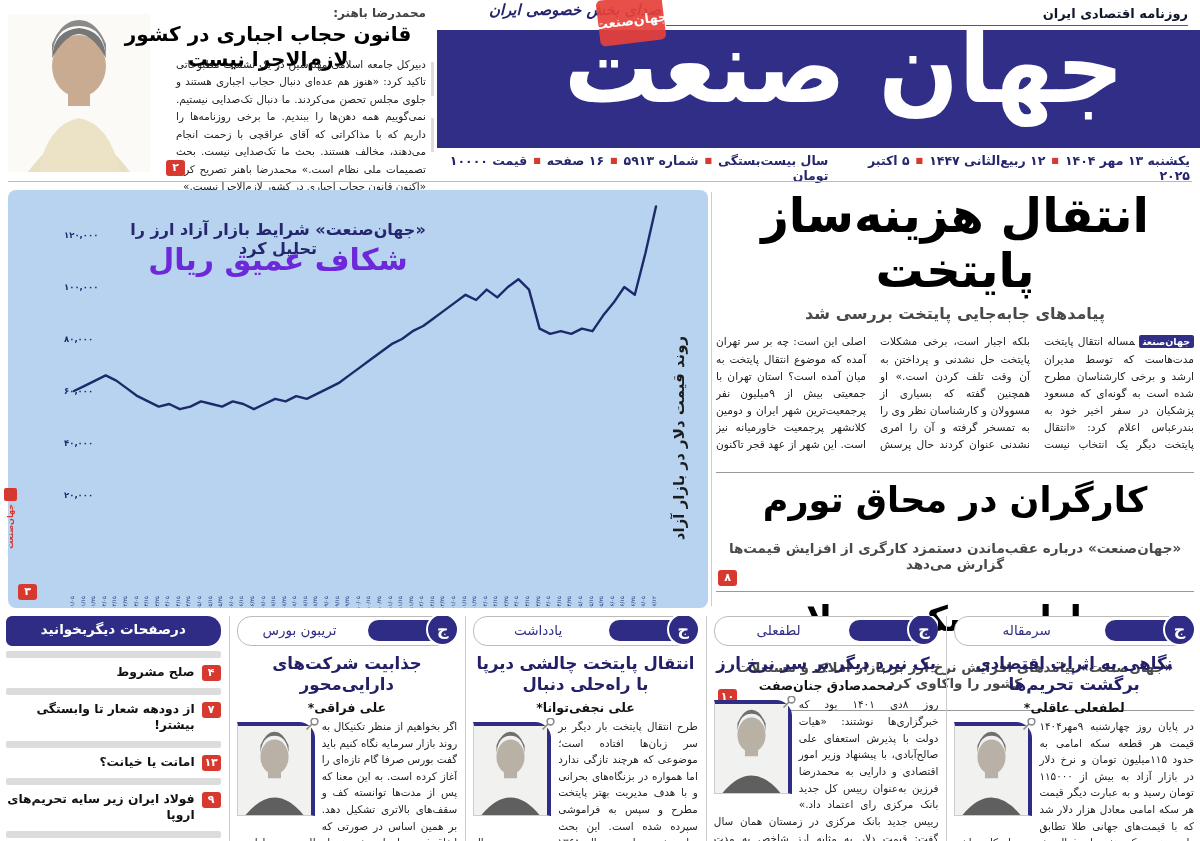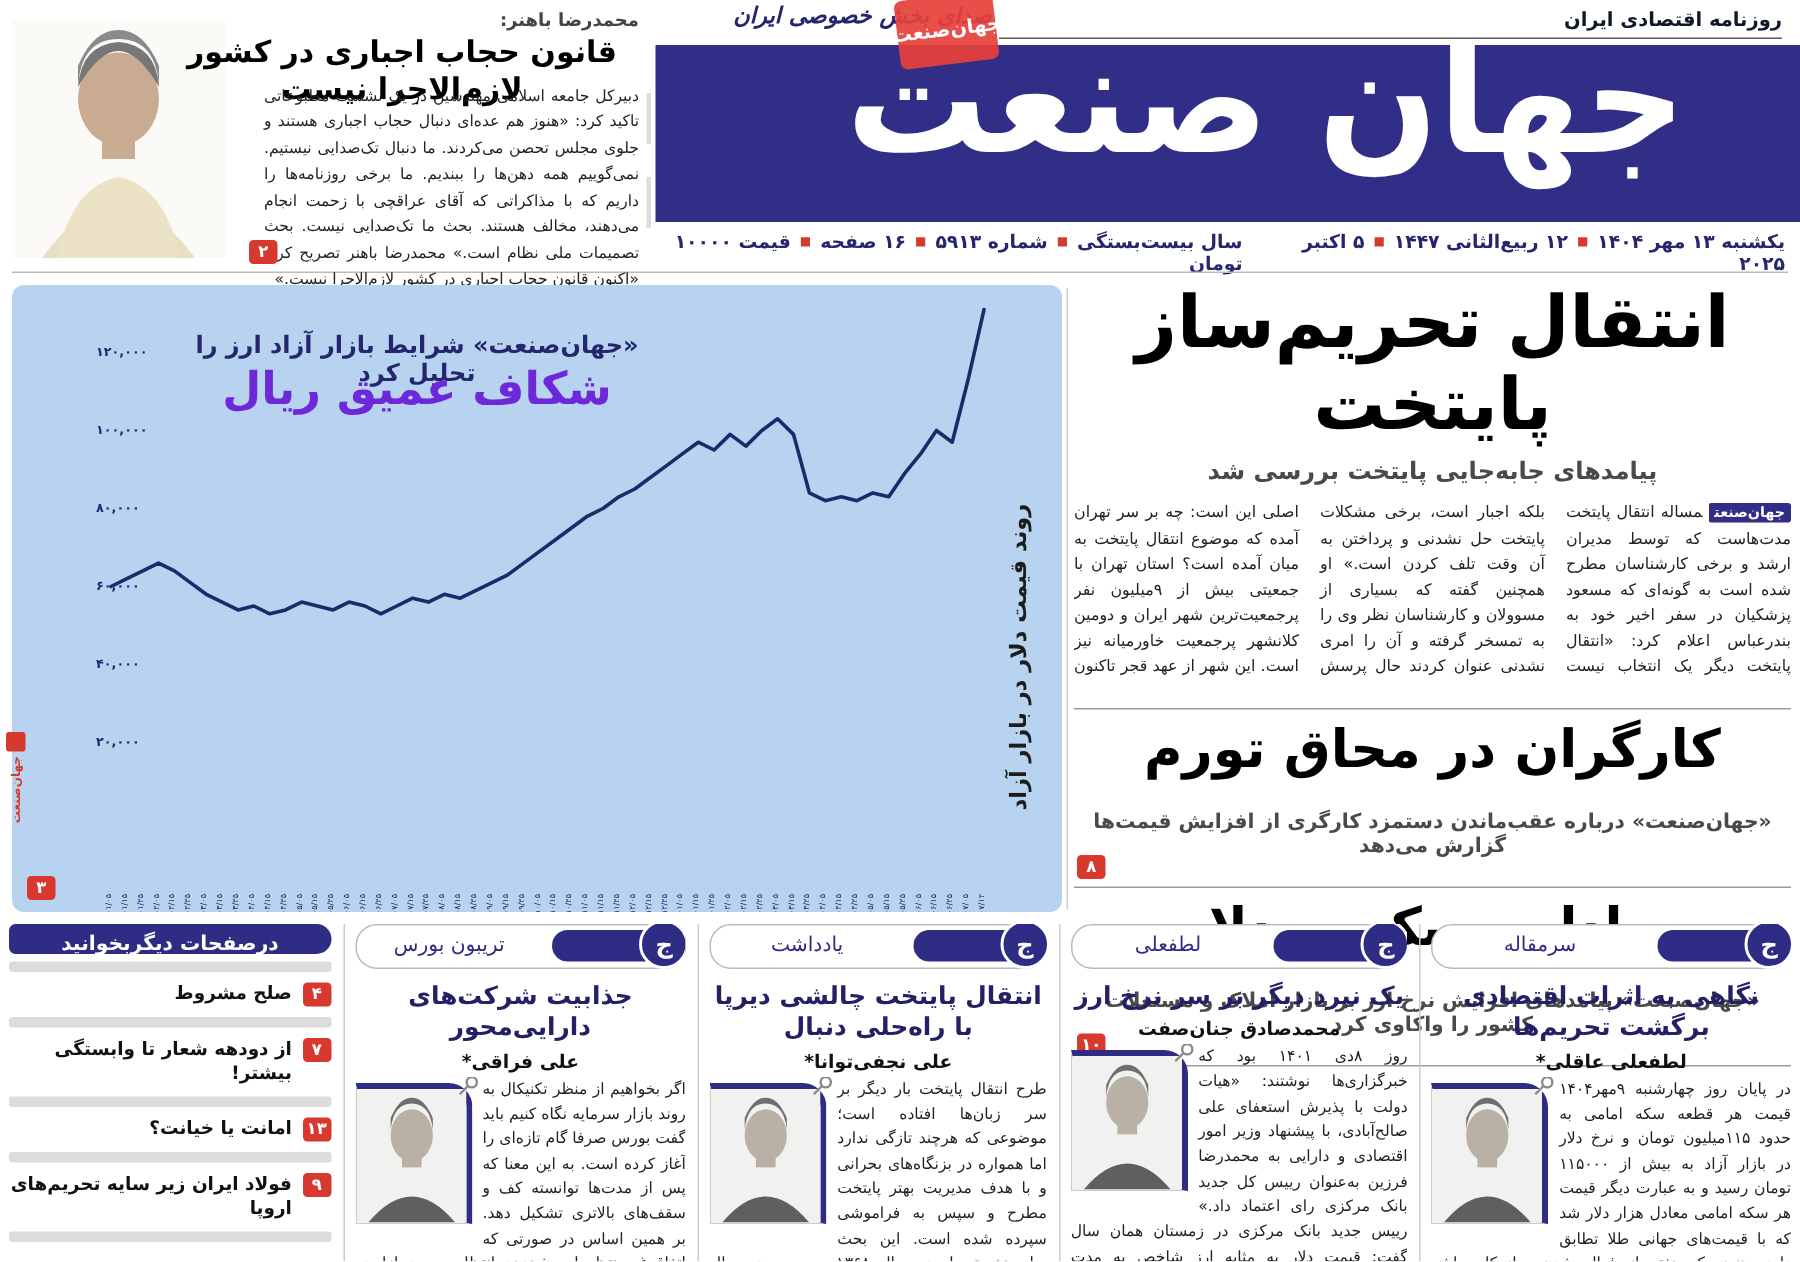--- a/index.html
+++ b/index.html
@@ -65,21 +65,21 @@
   .pill-title{position:absolute;left:0;right:95px;top:5px;text-align:center;font-size:13.5px;font-weight:normal;color:#2e2c85;}
   .col-head{margin:4px 2px;font-size:16.5px;font-weight:bold;color:#232066;text-align:center;line-height:1.3;}
   .col-author{font-size:12.5px;font-weight:bold;color:#111;text-align:center;margin-bottom:3px;}
   .col-body{font-size:10.4px;line-height:1.6;text-align:justify;color:#222;overflow:hidden;max-height:152px;}
   .photo-frame{float:left;width:78px;height:94px;margin:4px 7px 2px 0;position:relative;border:1px solid #ccc;border-right:4px solid #2e2c85;border-top:4px solid #2e2c85;border-radius:0 16px 0 0;background:#fff;box-sizing:border-box;}
   .photo-frame svg{width:100%;height:100%;display:block;}
   .pin{position:absolute;top:-10px;right:-9px;}
 
   
   .read-box{width:215px;}
-  .read-title{height:20px;background:#2e2c85;border-radius:6px 14px 14px 6px;color:#fff;font-size:13.5px;font-weight:bold;text-align:center;line-height:27px;margin-bottom:5px;}
+  .read-title{height:30px;background:#2e2c85;border-radius:6px 14px 14px 6px;color:#fff;font-size:13.5px;font-weight:bold;text-align:center;line-height:27px;margin-bottom:5px;}
   .sep{height:7px;background:#dcdcdc;border-radius:2px;margin:3px 0;}
   .read-item{position:relative;padding:4px 26px 4px 0;font-size:12.3px;font-weight:bold;color:#111;text-align:right;line-height:1.3;}
   .read-item .badge{position:absolute;right:0;top:4px;}
 </style>
 </head>
 <body>
 
 <div class="page">
 
   <div class="tagline-top">روزنامه اقتصادی ایران</div>
@@ -188,21 +188,21 @@
     <span class="badge">۳</span>
   </section>
   <div class="vdiv"></div>
 
   <div class="edge-mark">
     <div class="sqr"></div>
     <div class="vtext">جهان‌صنعت</div>
   </div>
 
   <section class="right-stack">
-    <h1>انتقال تحریم‌ساز پایتخت</h1>
+    <h1>انتقال هزینه‌ساز پایتخت</h1>
     <div class="lead-sub">پیامدهای جابه‌جایی پایتخت بررسی شد</div>
     <p class="lead-body"><span class="src-badge">جهان‌صنعت</span><span>مساله انتقال پایتخت مدت‌هاست که توسط مدیران ارشد و برخی کارشناسان مطرح شده است به گونه‌ای که مسعود پزشکیان در سفر اخیر خود به بندرعباس اعلام کرد: «انتقال پایتخت دیگر یک انتخاب نیست بلکه اجبار است، برخی مشکلات پایتخت حل نشدنی و پرداختن به آن وقت تلف کردن است.» او همچنین گفته که بسیاری از مسوولان و کارشناسان نظر وی را به تمسخر گرفته و آن را امری نشدنی عنوان کردند حال پرسش اصلی این است: چه بر سر تهران آمده که موضوع انتقال پایتخت به میان آمده است؟ استان تهران با جمعیتی بیش از ۹میلیون نفر پرجمعیت‌ترین شهر ایران و دومین کلانشهر پرجمعیت خاورمیانه نیز است. این شهر از عهد قجر تاکنون پایتخت ایران قرار گرفته است. حال که حدود ۲۳۰ سال از انتخاب طهران قدیم به عنوان پایتخت می‌گذرد اما دیگر تهران آن طهران سابق نیست و با مشکلات زیادی دست‌وپنجه نرم می‌کند.</span> </p>
     <div class="hr"></div>
     <div class="sec-block">
       <h2>کارگران در محاق تورم</h2>
       <div class="sec-sub">«جهان‌صنعت» درباره عقب‌ماندن دستمزد کارگری از افزایش قیمت‌ها گزارش می‌دهد</div>
       <span class="badge">۸</span>
     </div>
     <div class="hr"></div>
     <div class="sec-block">

